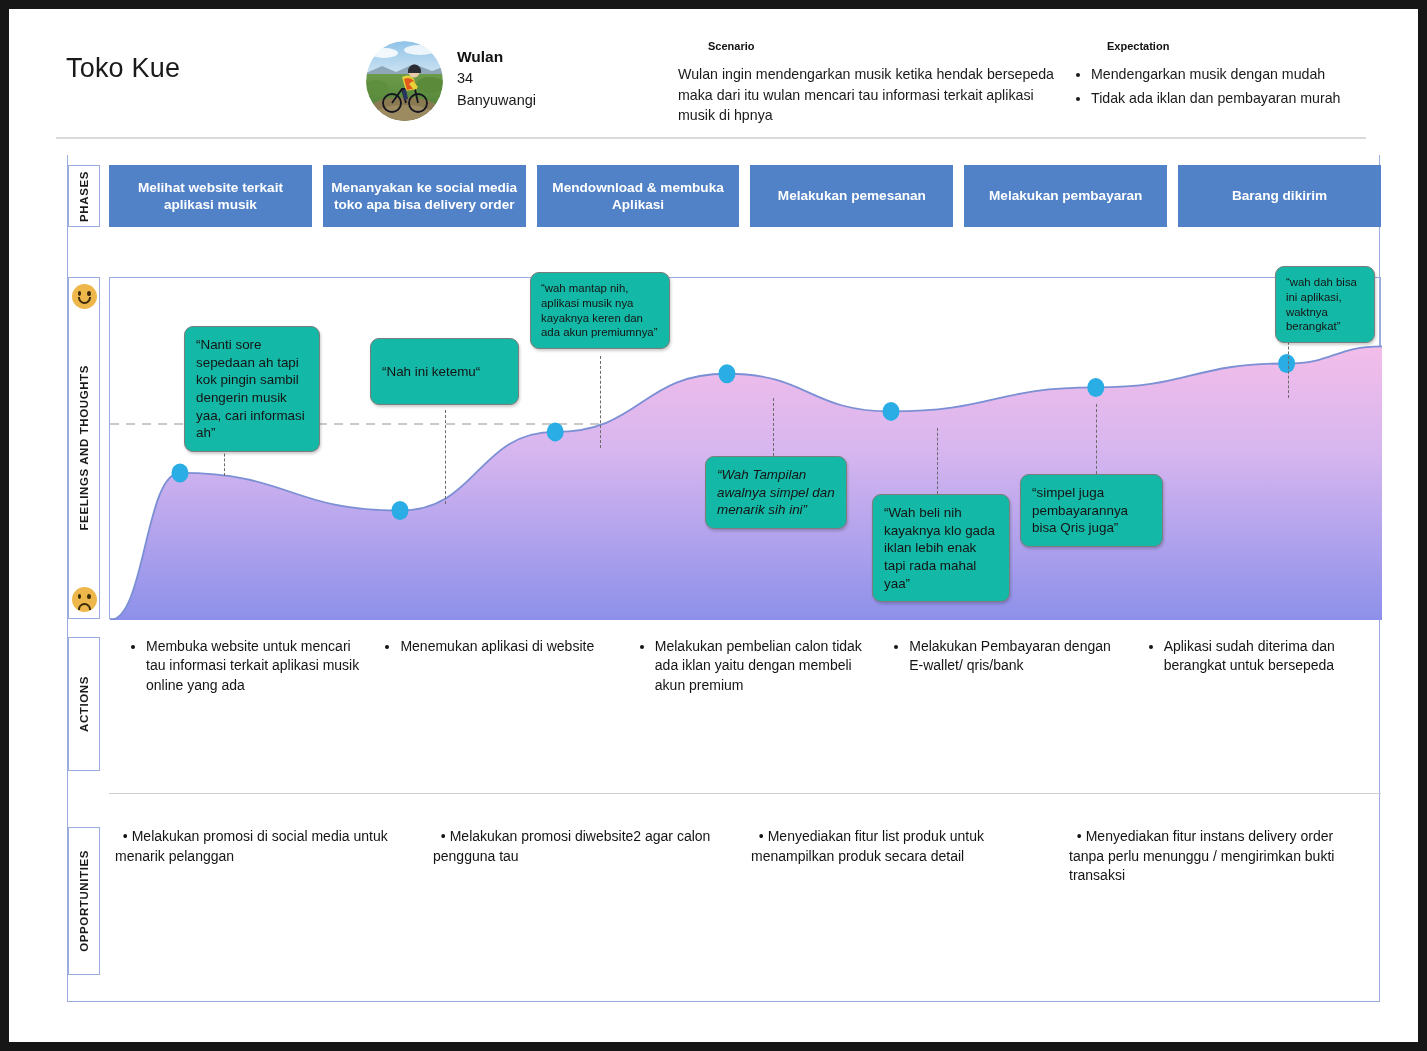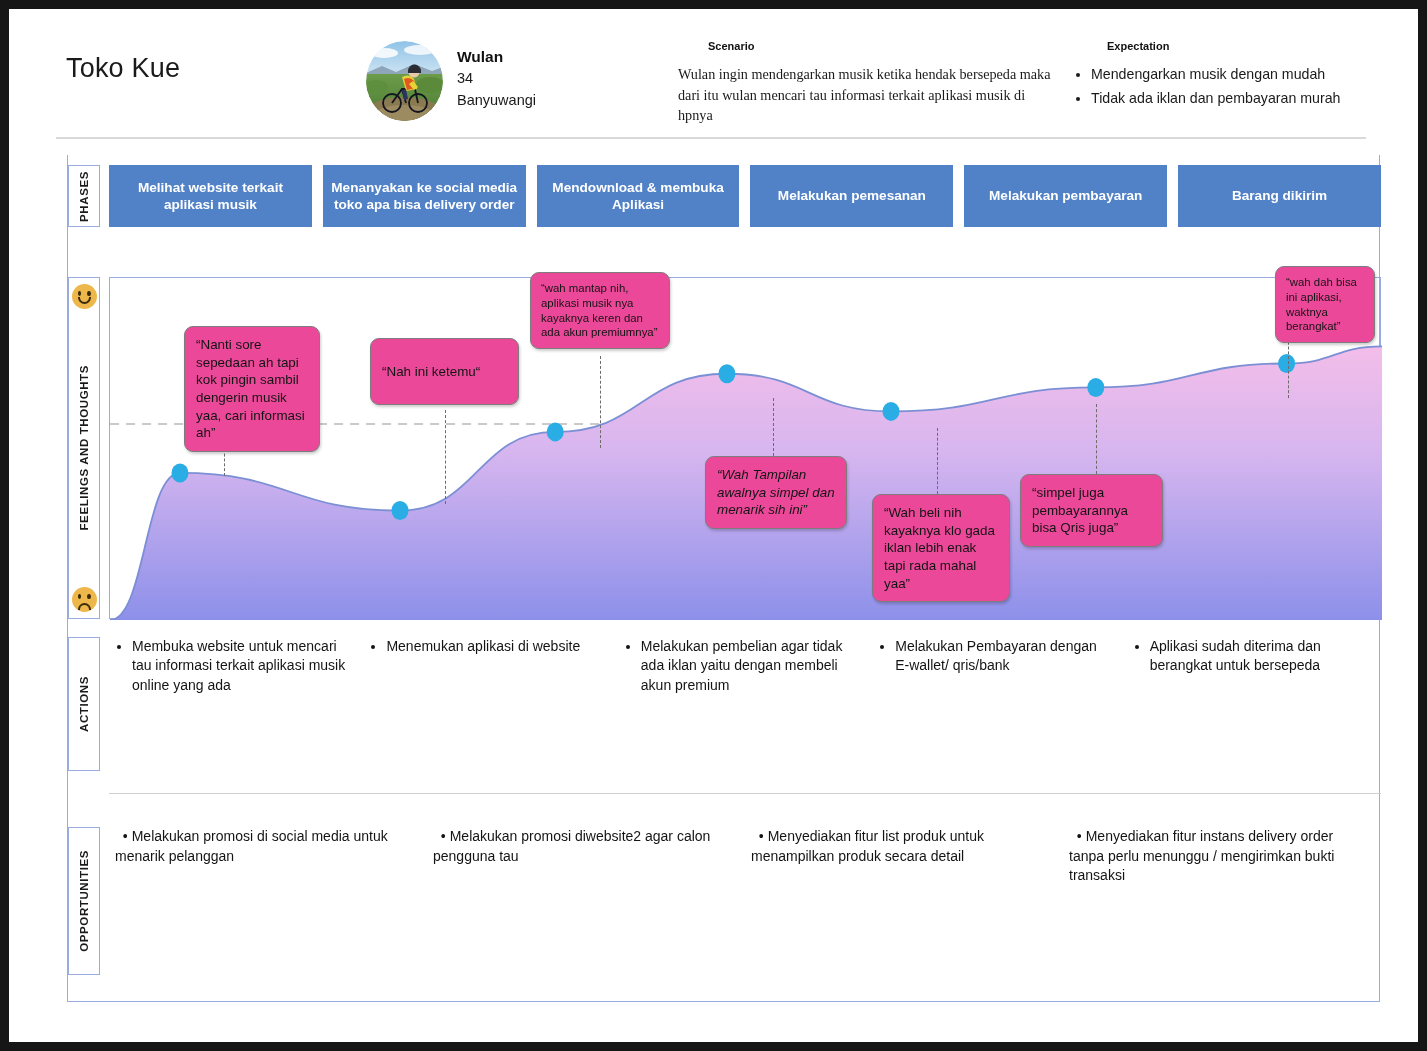--- a/index.html
+++ b/index.html
@@ -64,21 +64,20 @@
     width: 330px;
   }
   .sec-head {
     font-size: 11px; font-weight: bold; color: #111;
     margin-bottom: 12px;
     margin-left: 38px;
   }
   #scenario-body {
     font-size: 14.2px; color: #1a1a1a; line-height: 1.46;
     padding-left: 8px;
-    font-family: Liberation Serif, serif;
   }
   .exp-list { margin: 0; padding-left: 22px; }
   .exp-list li {
     font-size: 14.2px; color: #1a1a1a; line-height: 1.42;
     margin-bottom: 4px;
   }
   #header-rule {
     position: absolute;
     left: 47px; top: 128px;
     width: 1310px; height: 2px;
@@ -179,42 +178,42 @@
     position: absolute;
     left: 41px; top: 122px;
     width: 1272px; height: 342px;
     border: 1px solid #9aabe0;
     overflow: visible;
   }
   #chart-svg { position: absolute; left: 0; top: 0; }
 
   .bubble {
     position: absolute;
-    background: #ec4899;
+    background: #14b8a6;
     border: 1px solid #7d7d7d;
     border-radius: 9px;
     box-shadow: 1px 2px 3px rgba(0,0,0,0.2);
     padding: 9px 11px;
     font-size: 13.4px;
     line-height: 1.32;
     color: #141414;
     z-index: 6;
   }
   .bubble.small { font-size: 11.4px; line-height: 1.3; padding: 8px 10px; }
   .leader {
     position: absolute;
     border-left: 1.4px dashed #6b6b6b;
     z-index: 4;
   }
 
   
   #actions-label { top: 482px; height: 134px; }
   #actions-strip {
     position: absolute;
-    left: 41px; top: 482px;
+    left: 55px; top: 482px;
     width: 1272px; height: 134px;
     display: flex;
   }
   .act-col { flex: 1 1 0; padding: 0 14px 0 4px; }
   .act-col ul { margin: 0; padding-left: 19px; }
   .act-col li {
     font-size: 14px;
     color: #141414;
     line-height: 1.38;
     margin-bottom: 9px;
@@ -395,21 +394,21 @@
             <li>Membuka website untuk mencari tau informasi terkait aplikasi musik online yang ada</li>
           </ul>
       </div>
       <div class="act-col">
         <ul>
             <li>Menemukan aplikasi di website</li>
           </ul>
       </div>
       <div class="act-col">
         <ul>
-            <li>Melakukan pembelian agar tidak ada iklan yaitu dengan membeli akun premium</li>
+            <li>Melakukan pembelian calon tidak ada iklan yaitu dengan membeli akun premium</li>
           </ul>
       </div>
       <div class="act-col">
         <ul>
             <li>Melakukan Pembayaran dengan E-wallet/ qris/bank</li>
           </ul>
       </div>
       <div class="act-col">
         <ul>
             <li>Aplikasi sudah diterima dan berangkat untuk bersepeda</li>

